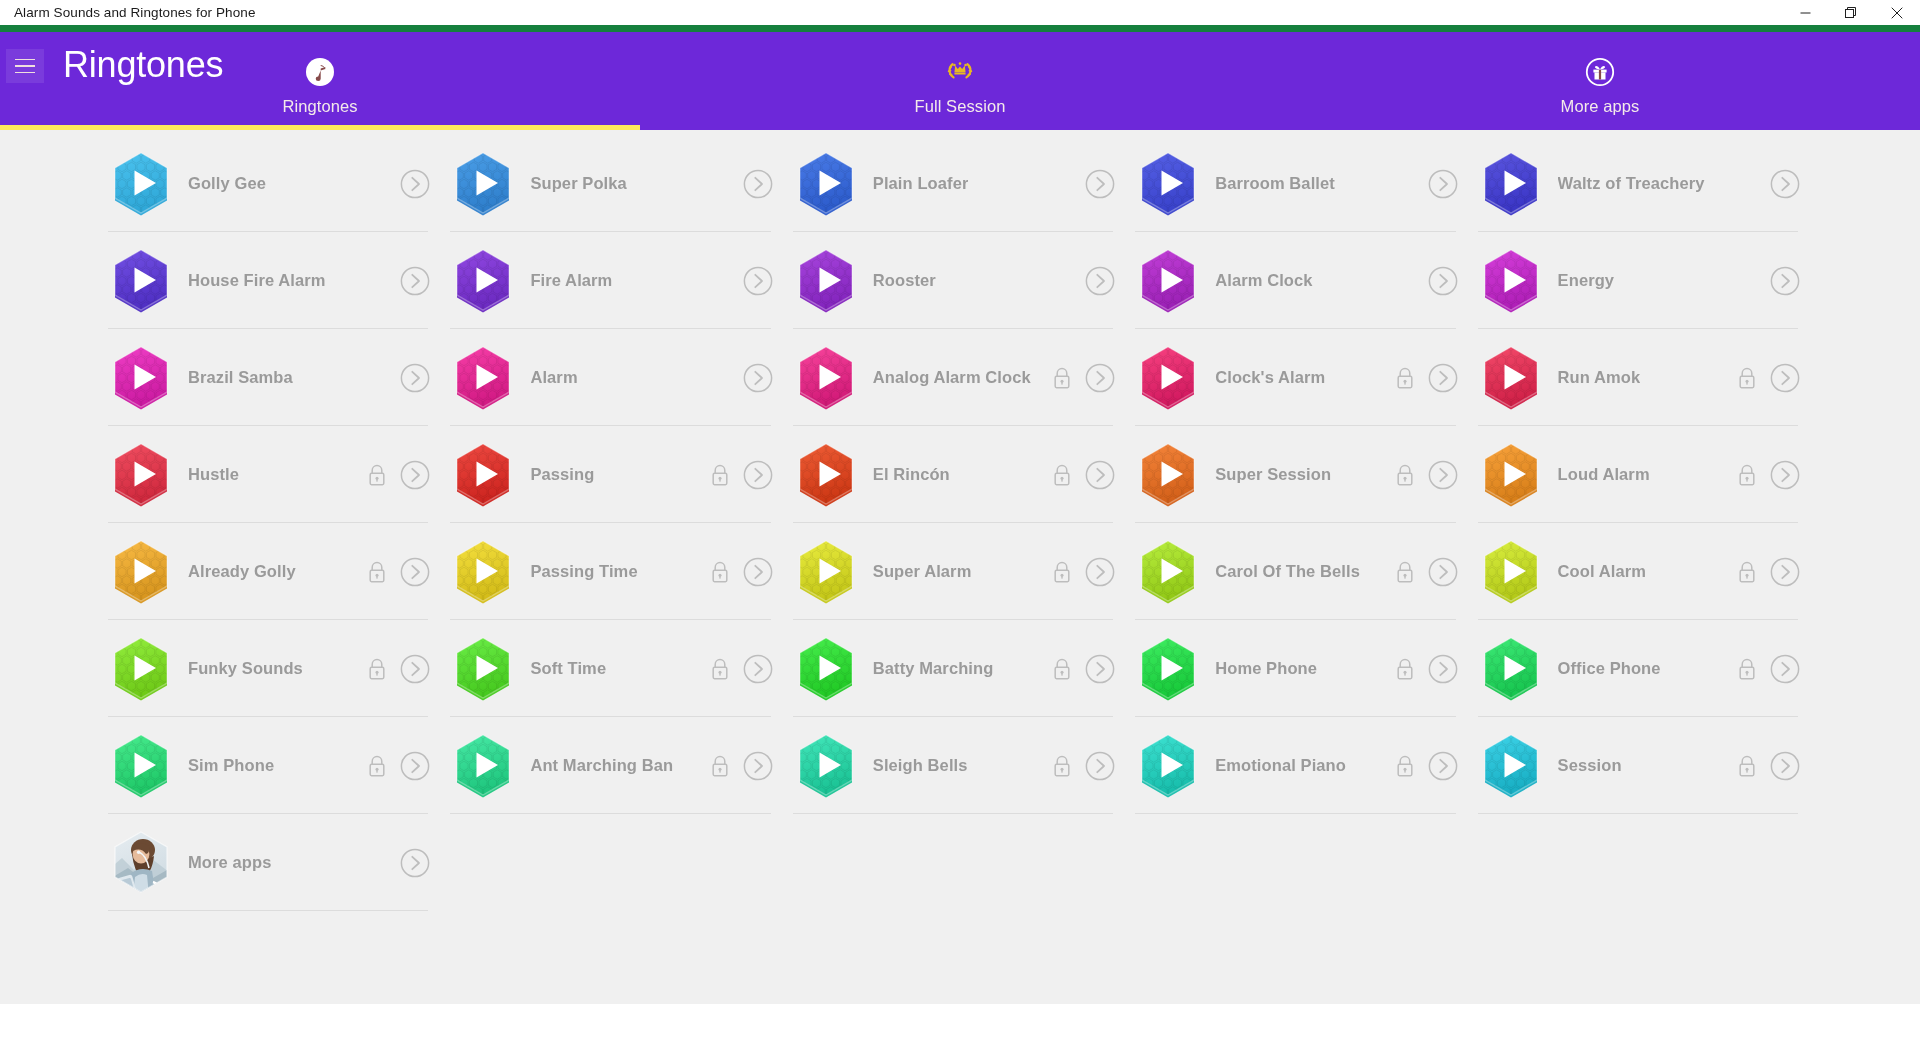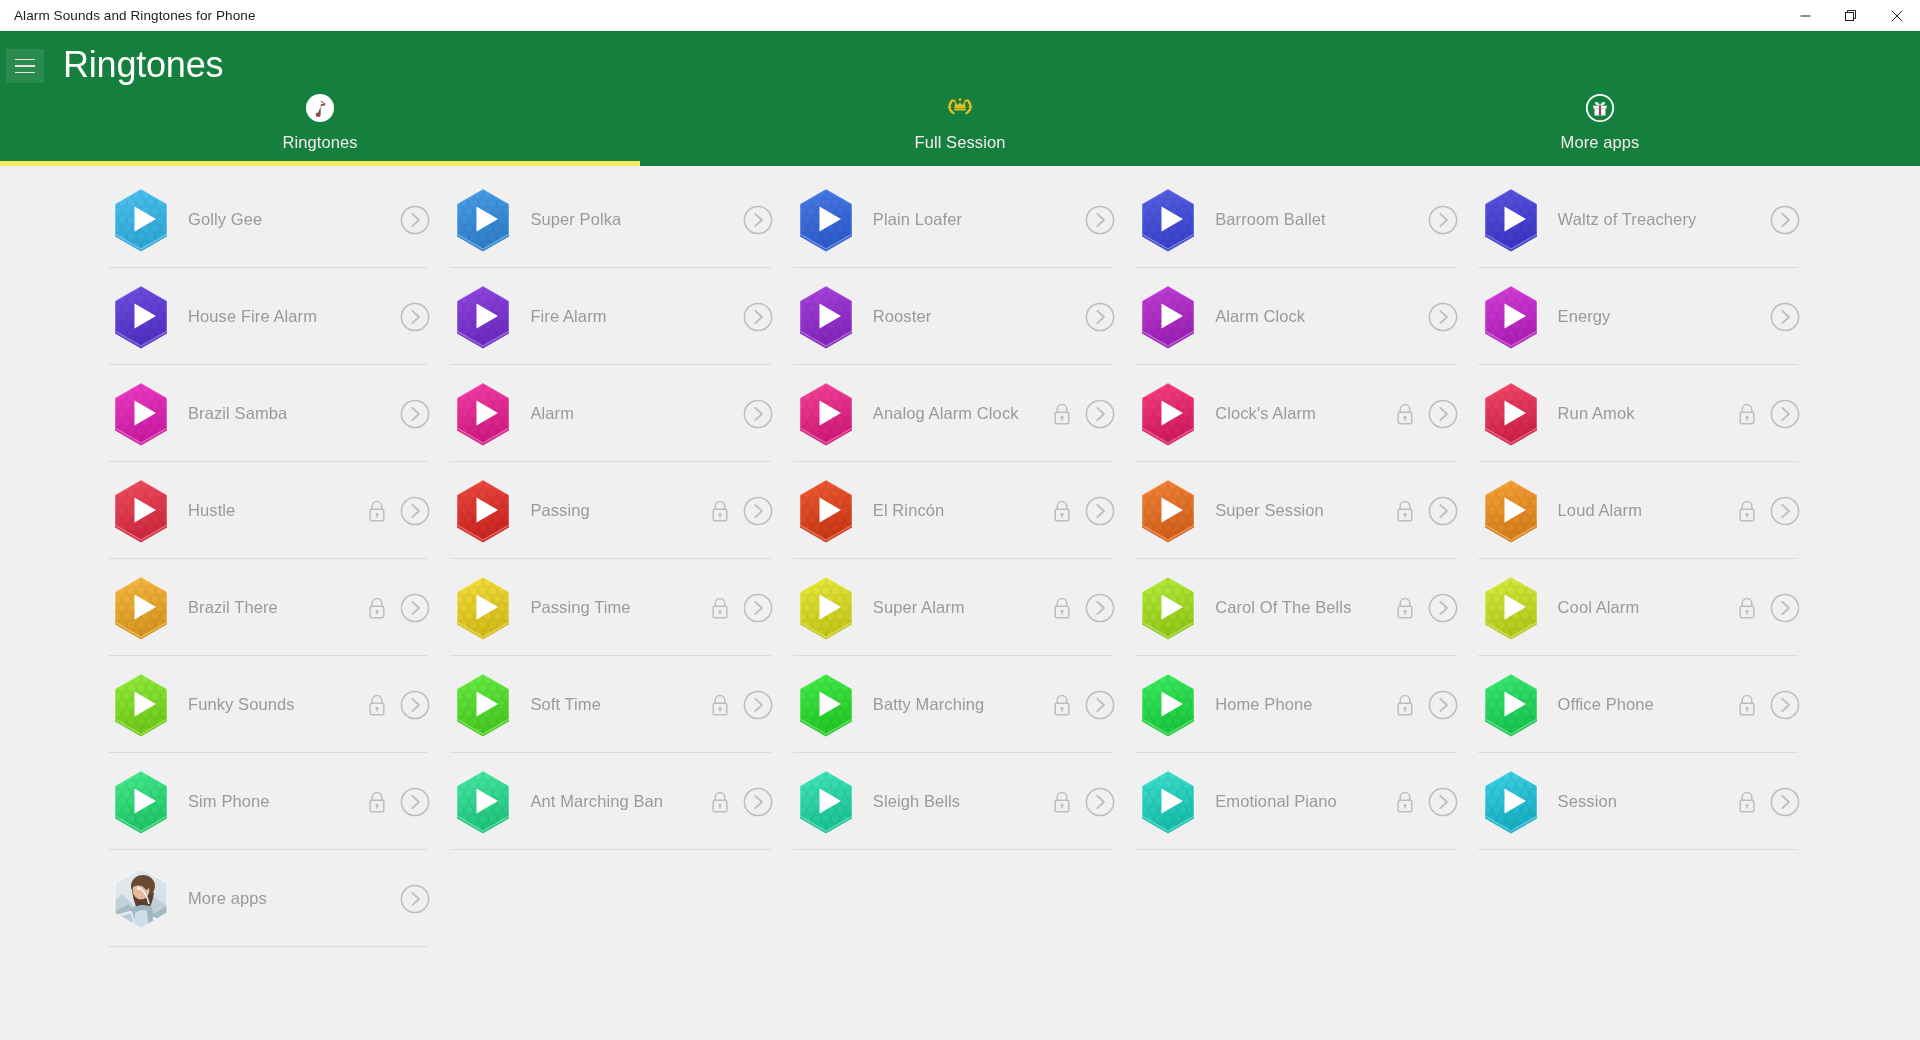--- a/index.html
+++ b/index.html
@@ -8,40 +8,40 @@
     font-family: "Liberation Sans", sans-serif;
     background: #ffffff;
     overflow: hidden;
   }
 
   
   .titlebar {
     height: 32px;
     background: #ffffff;
     display: flex; align-items: center;
-    border-bottom: 1px solid #15803d;
+    border-bottom: 7px solid #15803d;
     position: relative;
   }
   .titlebar-text {
     font-size: 13.5px; color: #1a1a1a;
     padding-left: 14px; letter-spacing: 0.1px;
     white-space: nowrap;
   }
   .win-controls { margin-left: auto; display: flex; height: 32px; }
   .win-btn {
     width: 46px; height: 32px;
     display: flex; align-items: center; justify-content: center;
     cursor: default;
   }
   .win-btn svg { display: block; }
 
   
   .app-header {
-    background: #15803d;
-    height: 134px;
+    background: #6d28d9;
+    height: 98px;
     position: relative;
   }
   .header-top {
     display: flex; align-items: center;
     padding-top: 16px;
   }
   .hamburger {
     width: 38px; height: 34px; margin-left: 6px;
     background: rgba(255,255,255,0.09);
     display: flex; flex-direction: column;
@@ -123,20 +123,21 @@
   }
   .hexwrap svg { display: block; }
 
   .item-label {
     margin-left: 14px;
     font-size: 16.5px;
     color: #9a9a9a;
     white-space: nowrap;
     overflow: hidden;
     letter-spacing: 0.1px;
+    font-weight: bold;
   }
   .item-actions {
     margin-left: auto;
     display: flex; align-items: center;
     gap: 13px;
   }
   .lock-icon, .chev-icon { display: flex; align-items: center; cursor: pointer; }
   .lock-icon svg, .chev-icon svg { display: block; }
 </style>
 </head>
@@ -1576,21 +1577,21 @@
               <polygon points="33.00,45.32 37.07,47.67 37.07,52.37 33.00,54.72 28.93,52.37 28.93,47.67" fill="none" stroke="rgba(0,0,0,0.085)" stroke-width="0.9"></polygon>
               <polygon points="42.51,45.32 46.58,47.67 46.58,52.37 42.51,54.72 38.44,52.37 38.44,47.67" fill="none" stroke="rgba(0,0,0,0.085)" stroke-width="0.9"></polygon>
               <polygon points="52.01,45.32 56.08,47.67 56.08,52.37 52.01,54.72 47.94,52.37 47.94,47.67" fill="none" stroke="rgba(0,0,0,0.085)" stroke-width="0.9"></polygon>
               <polygon points="28.25,53.84 32.32,56.19 32.32,60.89 28.25,63.24 24.18,60.89 24.18,56.19" fill="none" stroke="rgba(0,0,0,0.085)" stroke-width="0.9"></polygon>
               <polygon points="37.75,53.84 41.82,56.19 41.82,60.89 37.75,63.24 33.68,60.89 33.68,56.19" fill="none" stroke="rgba(0,0,0,0.085)" stroke-width="0.9"></polygon>
             </g>
     <polygon points="33.00,2.00 58.98,17.00 58.98,47.00 33.00,62.00 7.02,47.00 7.02,17.00" fill="none" stroke="rgba(255,255,255,0.30)" stroke-width="1.4"></polygon>
     <path d="M26.5 19.5 L48 32 L26.5 44.5 Z" fill="#ffffff"></path>
   </svg>
         </div>
-        <div class="item-label">Brazil There</div>
+        <div class="item-label">Already Golly</div>
         <div class="item-actions">
           <div class="lock-icon">
   <svg width="20" height="24" viewBox="0 0 20 24">
     <path d="M5.2 10.5 V7.4 a4.8 4.8 0 0 1 9.6 0 V10.5" fill="none" stroke="#bdbdbd" stroke-width="1.5"></path>
     <rect x="3.2" y="10.3" width="13.6" height="11.4" rx="1.4" fill="none" stroke="#bdbdbd" stroke-width="1.5"></rect>
     <circle cx="10" cy="15.2" r="1.5" fill="#bdbdbd"></circle>
     <rect x="9.3" y="15.2" width="1.4" height="3.4" fill="#bdbdbd"></rect>
   </svg>
           </div>
           <div class="chev-icon">

